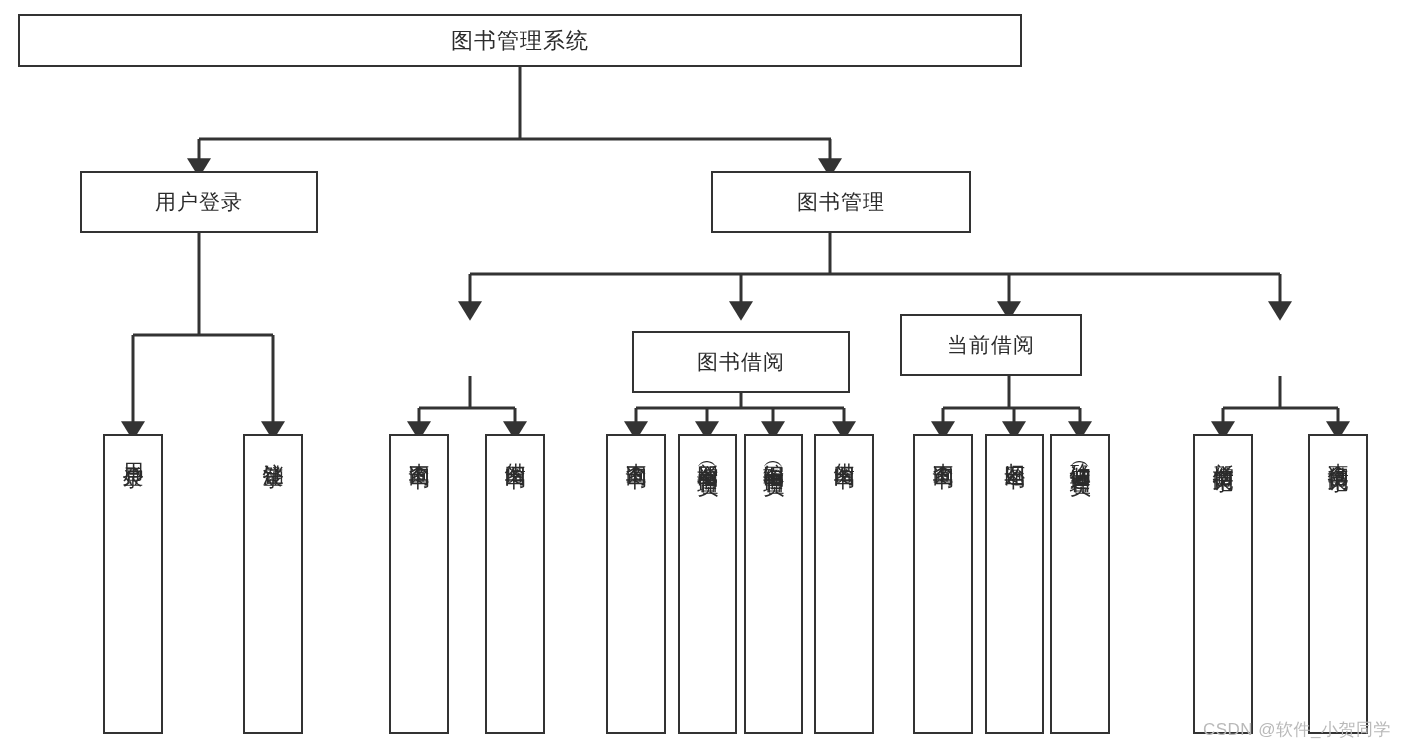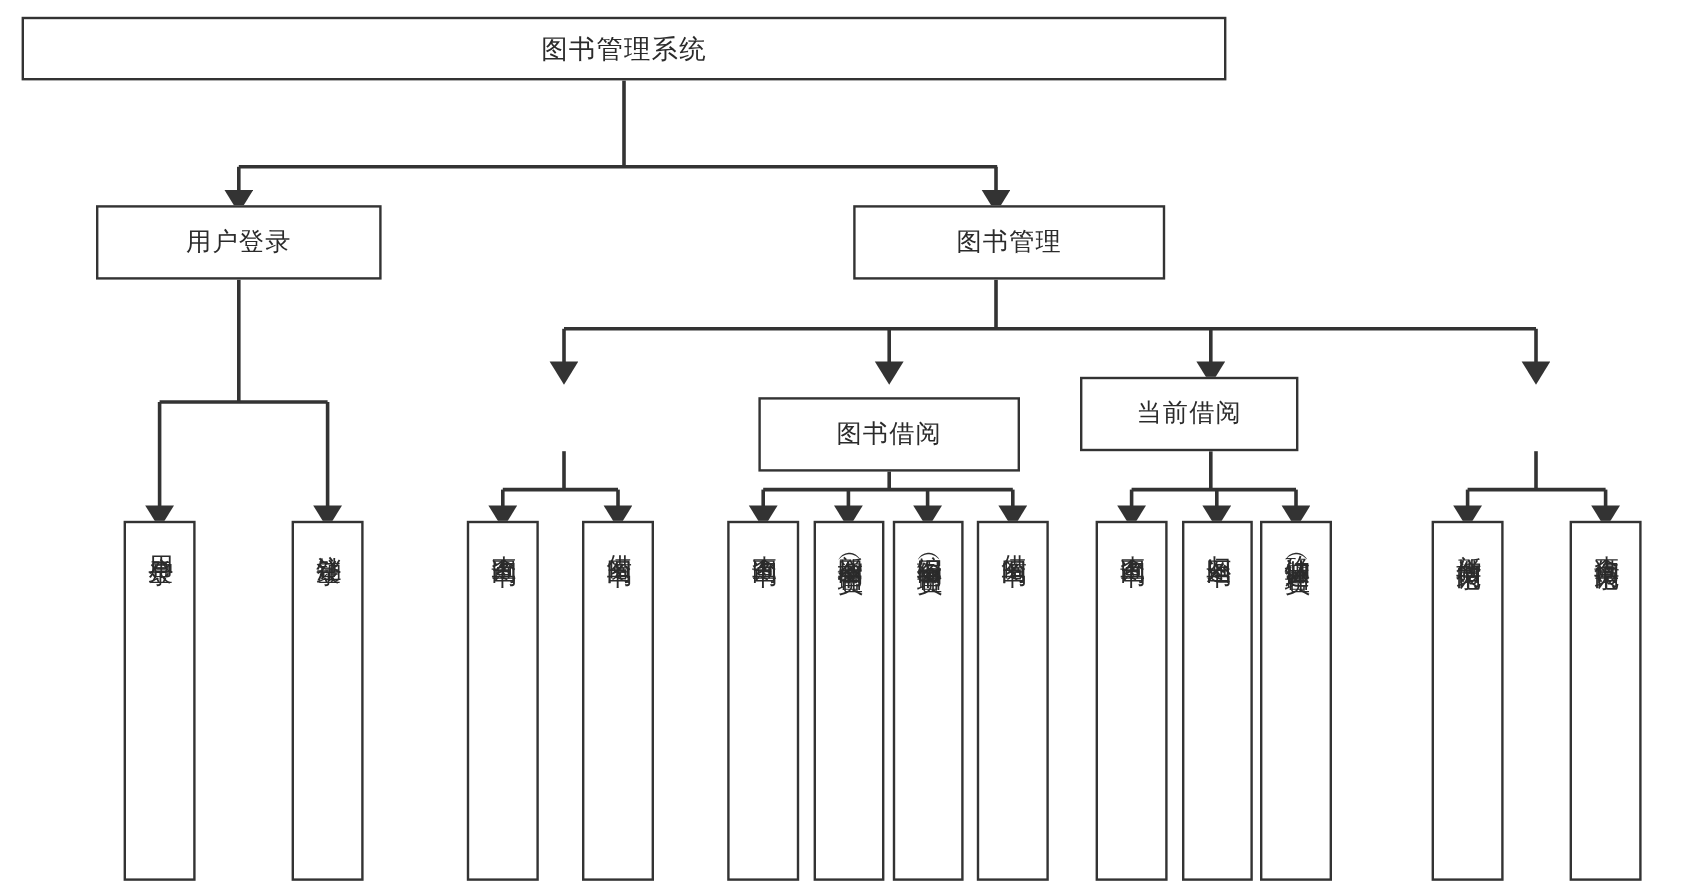--- a/index.html
+++ b/index.html
@@ -174,14 +174,15 @@
   <div class="node vert" style="left:1050px; top:434px; width:60px; height:300px;">
     <span class="label">确认归还（管理员）</span>
   </div>
   <div class="node vert" style="left:1193px; top:434px; width:60px; height:300px;">
     <span class="label">新增借阅记录</span>
   </div>
   <div class="node vert" style="left:1308px; top:434px; width:60px; height:300px;">
     <span class="label">查询借阅记录</span>
   </div>
 
+  <div class="watermark">CSDN @软件_小贺同学</div>
 
 </div>
 
 </body></html>

